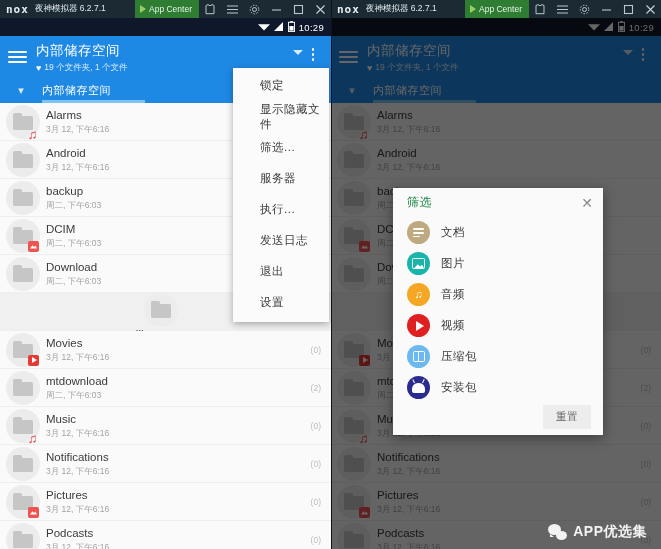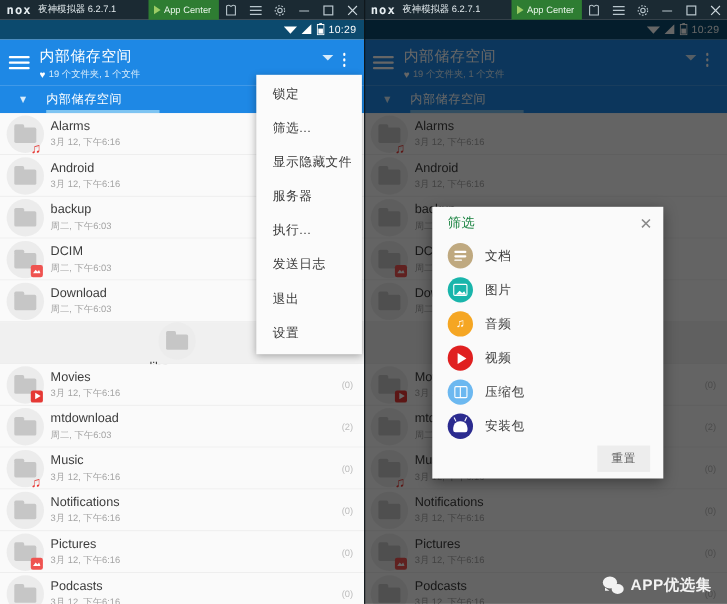--- a/index.html
+++ b/index.html
@@ -38,21 +38,21 @@
   }
   .tb-icons { display: flex; align-items: center; gap: 0; }
   .tb-btn {
     width: 22px; height: 18px; display: flex; align-items: center;
     justify-content: center; color: #b9c6cd; font-size: 10px;
   }
   .tb-btn svg { display: block; }
 
   
   .statusbar {
-    height: 18px; background: #0c4a6e;
+    height: 18px; background: #0f172a;
     display: flex; align-items: center; justify-content: flex-end;
     gap: 4px; padding-right: 7px; color: #fff; font-size: 9px; flex: 0 0 auto; padding-left: 30px;
   }
   .statusbar .time { font-size: 9.5px; letter-spacing: .3px; }
 
   
   .appbar {
     background: #1e88e5; color: #fff;
     padding: 6px 8px 4px 8px; flex: 0 0 auto;
   }
@@ -134,21 +134,21 @@
     font-size: 11.5px; color: #3c3c3c; line-height: 14px;
     white-space: nowrap; overflow: hidden;
   }
   .fdate { font-size: 8.5px; color: #a3a3a3; line-height: 12px; margin-top: 1px; }
   .fcount { font-size: 8.5px; color: #bdbdbd; flex: 0 0 auto; padding-left: 6px; }
 
   
   .popup {
     position: absolute; left: 233px; top: 68px; width: 96px;
     background: #fbfbfb; box-shadow: 0 2px 7px rgba(0,0,0,.32);
-    z-index: 40; padding: 2px 0 4px 0;
+    z-index: 40; padding: 2px 0 4px 12px;
   }
   .pitem {
     height: 31px; display: flex; align-items: center;
     padding-left: 15px; font-size: 11.5px; color: #3a3a3a; letter-spacing: .5px;
   }
 
   
   .dim {
     position: absolute; left: 0; top: 18px; right: 0; bottom: 0;
     background: rgba(0,0,0,.60); z-index: 30;
@@ -463,22 +463,22 @@
           <div class="ftxt">
             <div class="fname">Podcasts</div>
             <div class="fdate">3月 12, 下午6:16</div>
           </div>
           <div class="fcount">(0)</div>
         </div>
       </div>
 
     <div class="popup" id="popup-left">
         <div class="pitem">锁定</div>
+        <div class="pitem">显示隐藏文件</div>
         <div class="pitem">筛选...</div>
-        <div class="pitem">显示隐藏文件</div>
         <div class="pitem">服务器</div>
         <div class="pitem">执行...</div>
         <div class="pitem">发送日志</div>
         <div class="pitem">退出</div>
         <div class="pitem">设置</div>
       </div>
   </div>
 
   <div class="divider"></div>
 

